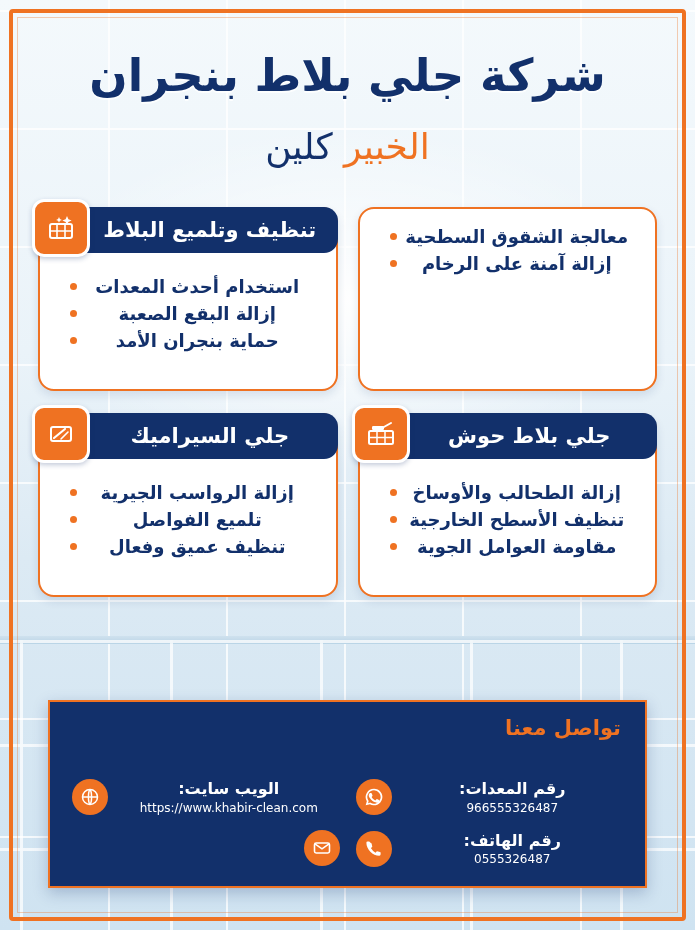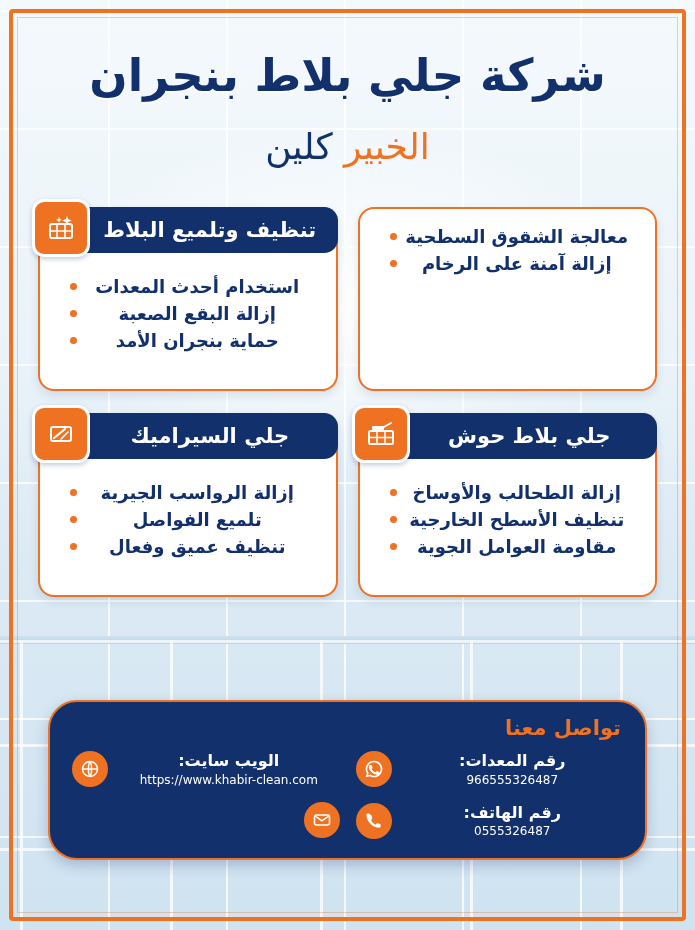--- a/index.html
+++ b/index.html
@@ -123,32 +123,32 @@
     width:7px;height:7px;border-radius:50%;
     background:#ef7222;flex:0 0 auto;margin-left:6px;
   }
 
   
   .contact{
     position:absolute;
     left:48px;right:48px;top:700px;
     background:#12306b;
     border:2px solid #ef7222;
-    border-radius:29px;
+    border-radius:0;
     padding:14px 22px 18px 22px;
     box-shadow:0 5px 14px rgba(18,48,107,.25);
   }
   .contact-title{
     color:#ef7222;font-size:21px;font-weight:bold;text-align:right;
     margin:0 2px 10px 0;
   }
   .contact-cols{
     display:flex;justify-content:space-between;gap:16px;
   }
-  .ccol{flex:1;display:flex;flex-direction:column;gap:14px;}
+  .ccol{flex:1;display:flex;flex-direction:column;gap:14px;margin-top:28px;}
   .crow{
     display:flex;align-items:center;gap:10px;justify-content:flex-start;
   }
   .cicon{
     width:36px;height:36px;border-radius:50%;
     background:#ef7222;flex:0 0 auto;
     display:flex;align-items:center;justify-content:center;
   }
   .ctext{flex:1;text-align:center;color:#ffffff;line-height:1.35;}
   .clabel{font-size:16px;font-weight:bold;}

